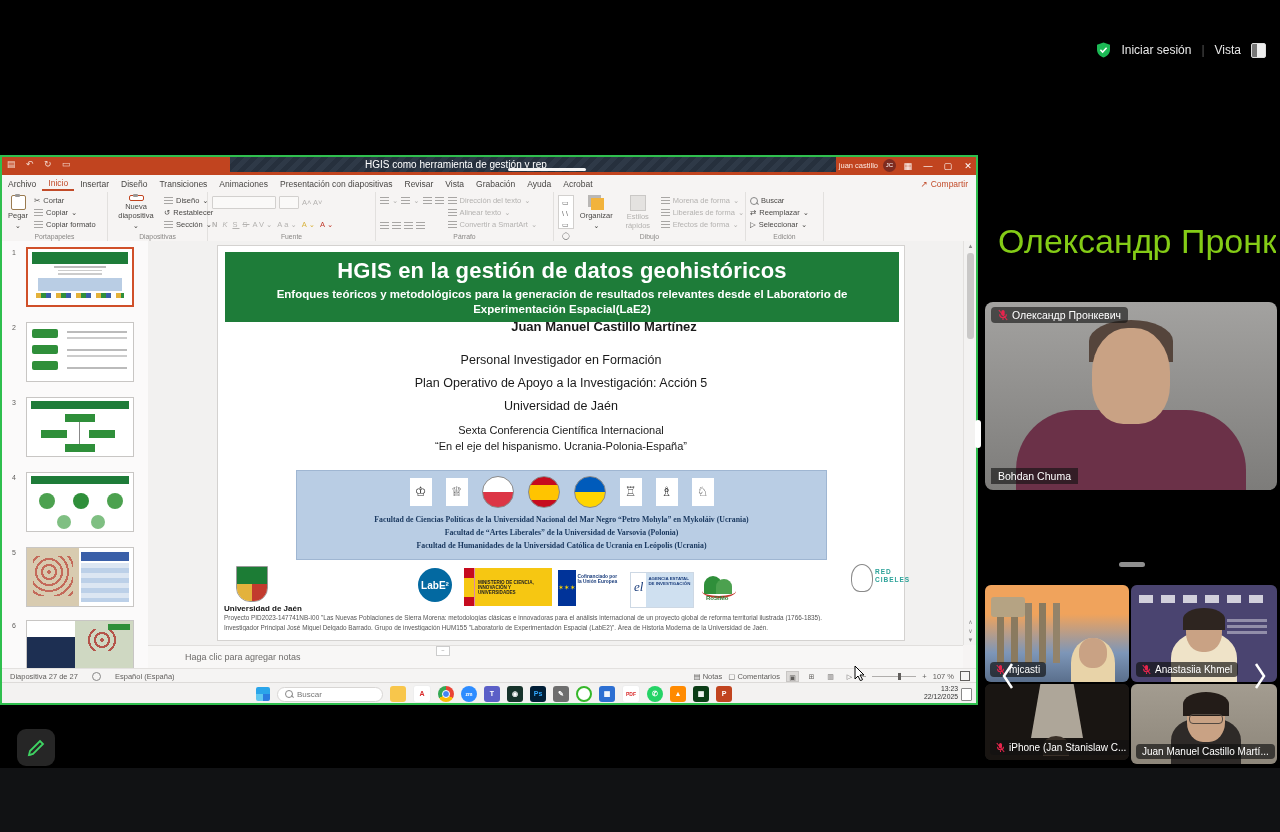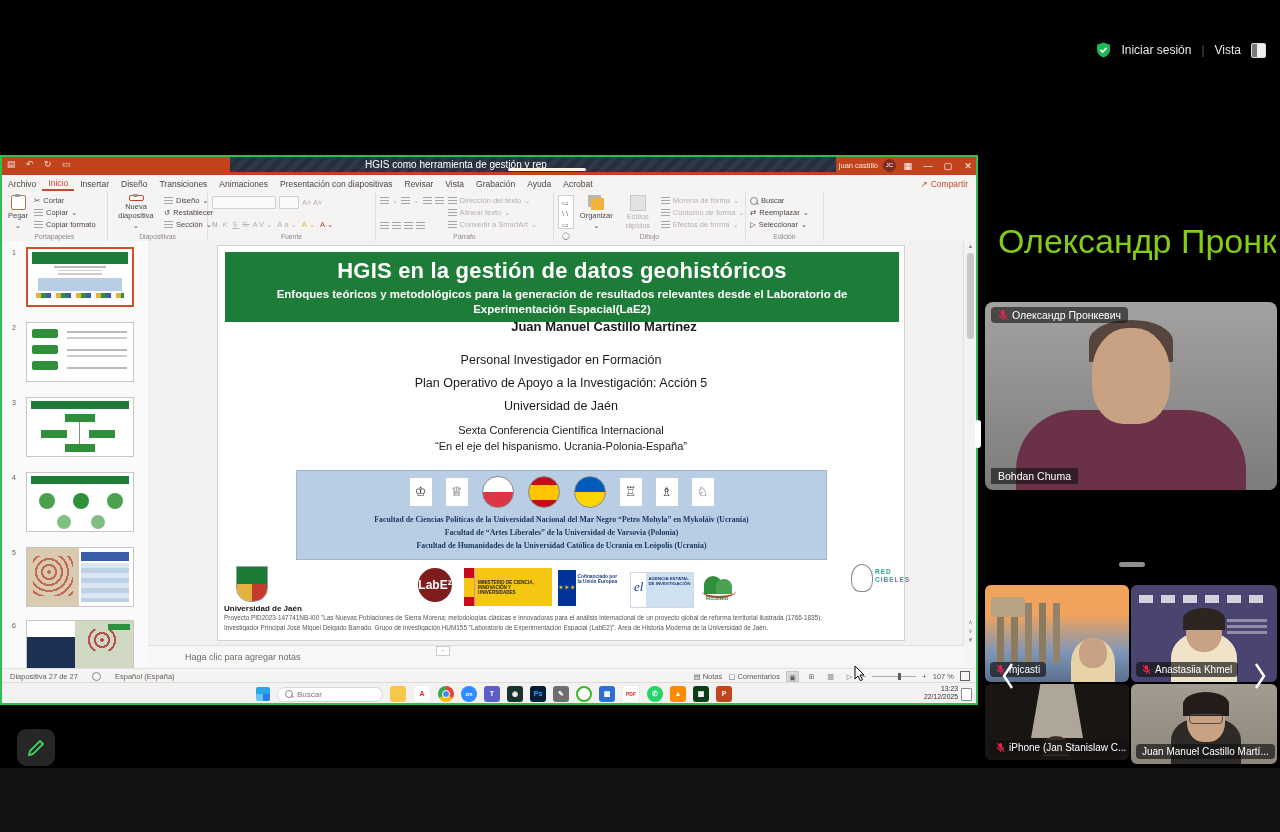--- a/index.html
+++ b/index.html
@@ -224,21 +224,21 @@
           <span class="org"></span>
           <span>Organizar</span>
           <span>⌄</span>
         </div>
       <div class="bigbtn dis">
           <span class="qsty"></span>
           <span class="ctr" style="width:34px;">Estilos rápidos</span>
         </div>
       <div class="rows dis">
         <div class="ri"><span class="lines"></span><span>Morena de forma</span> ⌄</div>
-        <div class="ri"><span class="lines"></span><span>Contorno de forma</span> ⌄</div>
+        <div class="ri"><span class="lines"></span><span>Liberales de forma</span> ⌄</div>
         <div class="ri"><span class="lines"></span><span>Efectos de forma</span> ⌄</div>
       </div>
       <div class="glabel">Dibujo</div>
     </div>
 
     <div class="grp" style="width:78px;">
       <div class="rows">
         <div class="ri">
             <span class="sg"></span>
             <span>Buscar</span>
@@ -333,21 +333,21 @@
       </div>
       <div class="fac" style="top:44px;">Facultad de Ciencias Políticas de la Universidad Nacional del Mar Negro “Petro Mohyla” en Mykoláiv (Ucrania)</div>
       <div class="fac" style="top:57px;">Facultad de “Artes Liberales” de la Universidad de Varsovia (Polonia)</div>
       <div class="fac" style="top:70px;">Facultad de Humanidades de la Universidad Católica de Ucrania en Leópolis (Ucrania)</div>
     </div>
 
     <div class="abs" style="left:18px;top:320px;width:30px;height:34px;border:1px solid #999;border-radius:0 0 14px 14px;overflow:hidden;">
       <div style="width:100%;height:100%;background:conic-gradient(#1c7c35 0 90deg,#c23b2e 0 180deg,#e3b23c 0 270deg,#1c7c35 0);"></div>
     </div>
     <div class="abs" style="left:6px;top:358px;font-size:8px;font-weight:bold;color:#111;">Universidad de Jaén</div>
-    <div class="abs" style="left:200px;top:322px;width:34px;height:34px;border-radius:50%;background:#7f1d1d;color:#fff;font-size:12px;font-weight:bold;display:flex;align-items:center;justify-content:center;">LabE²</div>
+    <div class="abs" style="left:200px;top:322px;width:34px;height:34px;border-radius:50%;background:#0369a1;color:#fff;font-size:10px;font-weight:bold;display:flex;align-items:center;justify-content:center;">LabE²</div>
     <div class="abs" style="left:246px;top:322px;width:88px;height:38px;background:#f6c712;display:flex;align-items:center;">
       <div style="width:18px;height:100%;background:linear-gradient(180deg,#c60b1e 25%,#f6c712 25% 75%,#c60b1e 75%);border-right:1px solid #d8a;"></div>
       <div style="font-size:4.6px;color:#222;padding:2px 3px;font-weight:bold;">MINISTERIO DE CIENCIA, INNOVACIÓN Y UNIVERSIDADES</div>
     </div>
     <div class="abs" style="left:340px;top:324px;width:64px;height:36px;display:flex;">
       <div style="width:30px;height:100%;background:#003399;color:#ffd500;font-size:7px;display:flex;align-items:center;justify-content:center;">✶✶✶</div>
       <div style="font-size:4.8px;color:#1a3d7c;padding:4px 2px;font-weight:bold;">Cofinanciado por la Unión Europea</div>
     </div>
     <div class="abs" style="left:412px;top:326px;width:62px;height:34px;border:1px solid #cdd8e4;display:flex;background:#fff;">
       <div style="font-family:'Liberation Serif',serif;font-style:italic;font-size:13px;color:#1a3d7c;padding:6px 3px;">el</div>

